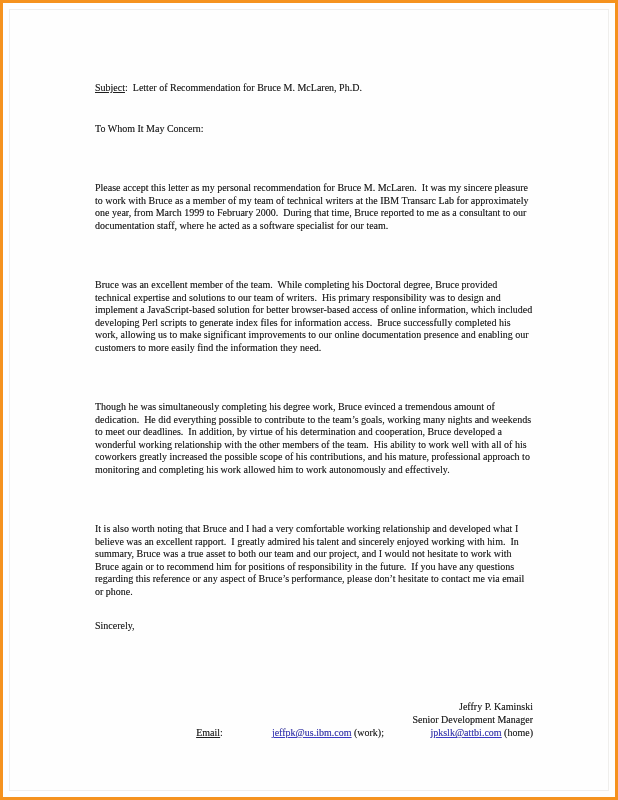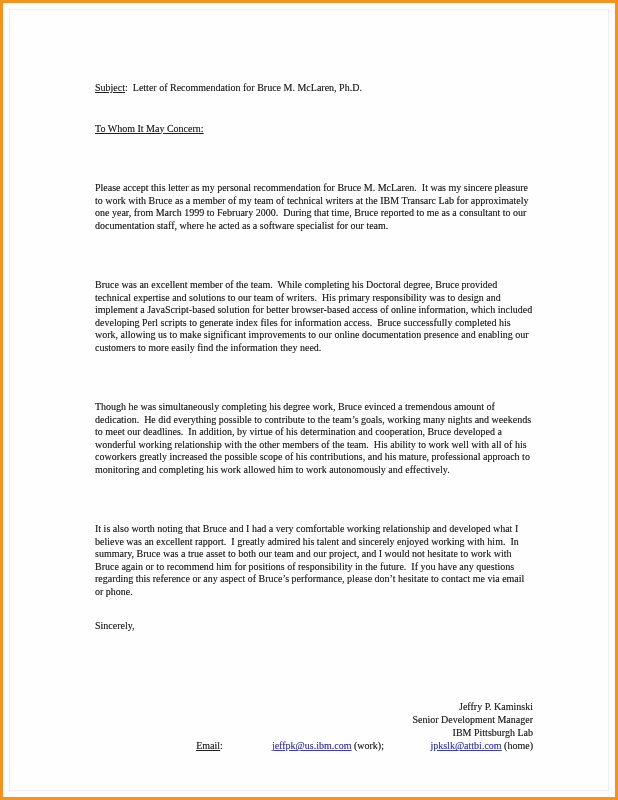--- a/index.html
+++ b/index.html
@@ -24,21 +24,21 @@
     position: relative;
     padding: 79px 82px 0 92px;
     color: #1f1f1f;
     font-size: 10px;
     line-height: 12.5px;
     text-shadow: 0 0 0.5px rgba(40,40,40,0.55);
   }
 
   .subject-line { margin-bottom: 28px; white-space: pre-wrap; }
   .date-line    { margin-bottom: 26px; }
-  .salutation   { margin-bottom: 13px; text-decoration: underline; }
+  .salutation   { margin-bottom: 13px; }
 
   p.body-para   { margin-bottom: 13px; white-space: pre-wrap; margin-top: 47px; }
   p.body-para.last { margin-bottom: 22px; }
 
   .closing      { margin-bottom: 67px; }
 
   .sig-block div { line-height: 13.3px; white-space: pre-wrap; text-align: right; }
 
   .u { text-decoration: underline; }
 
@@ -65,18 +65,17 @@
     <p class="body-para">Please accept this letter as my personal recommendation for Bruce M. McLaren.  It was my sincere pleasure to work with Bruce as a member of my team of technical writers at the IBM Transarc Lab for approximately one year, from March 1999 to February 2000.  During that time, Bruce reported to me as a consultant to our documentation staff, where he acted as a software specialist for our team.</p>
     <p class="body-para">Bruce was an excellent member of the team.  While completing his Doctoral degree, Bruce provided technical expertise and solutions to our team of writers.  His primary responsibility was to design and implement a JavaScript-based solution for better browser-based access of online information, which included developing Perl scripts to generate index files for information access.  Bruce successfully completed his work, allowing us to make significant improvements to our online documentation presence and enabling our customers to more easily find the information they need.</p>
     <p class="body-para">Though he was simultaneously completing his degree work, Bruce evinced a tremendous amount of dedication.  He did everything possible to contribute to the team’s goals, working many nights and weekends to meet our deadlines.  In addition, by virtue of his determination and cooperation, Bruce developed a wonderful working relationship with the other members of the team.  His ability to work well with all of his coworkers greatly increased the possible scope of his contributions, and his mature, professional approach to monitoring and completing his work allowed him to work autonomously and effectively.</p>
     <p class="body-para last">It is also worth noting that Bruce and I had a very comfortable working relationship and developed what I believe was an excellent rapport.  I greatly admired his talent and sincerely enjoyed working with him.  In summary, Bruce was a true asset to both our team and our project, and I would not hesitate to work with Bruce again or to recommend him for positions of responsibility in the future.  If you have any questions regarding this reference or any aspect of Bruce’s performance, please don’t hesitate to contact me via email or phone.</p>
 
     <div class="closing">Sincerely,</div>
 
     <div class="sig-block">
       <div>Jeffry P. Kaminski</div>
       <div>Senior Development Manager</div>
-      <div>IBM Pittsburgh Lab</div>
       <div><span class="u">Email</span><span>:  </span><a class="email-link">jeffpk@us.ibm.com</a><span> (work); </span><a class="email-link">jpkslk@attbi.com</a><span> (home)</span></div>
     </div>
 
   </div>
 </div>
 
 </body></html>

